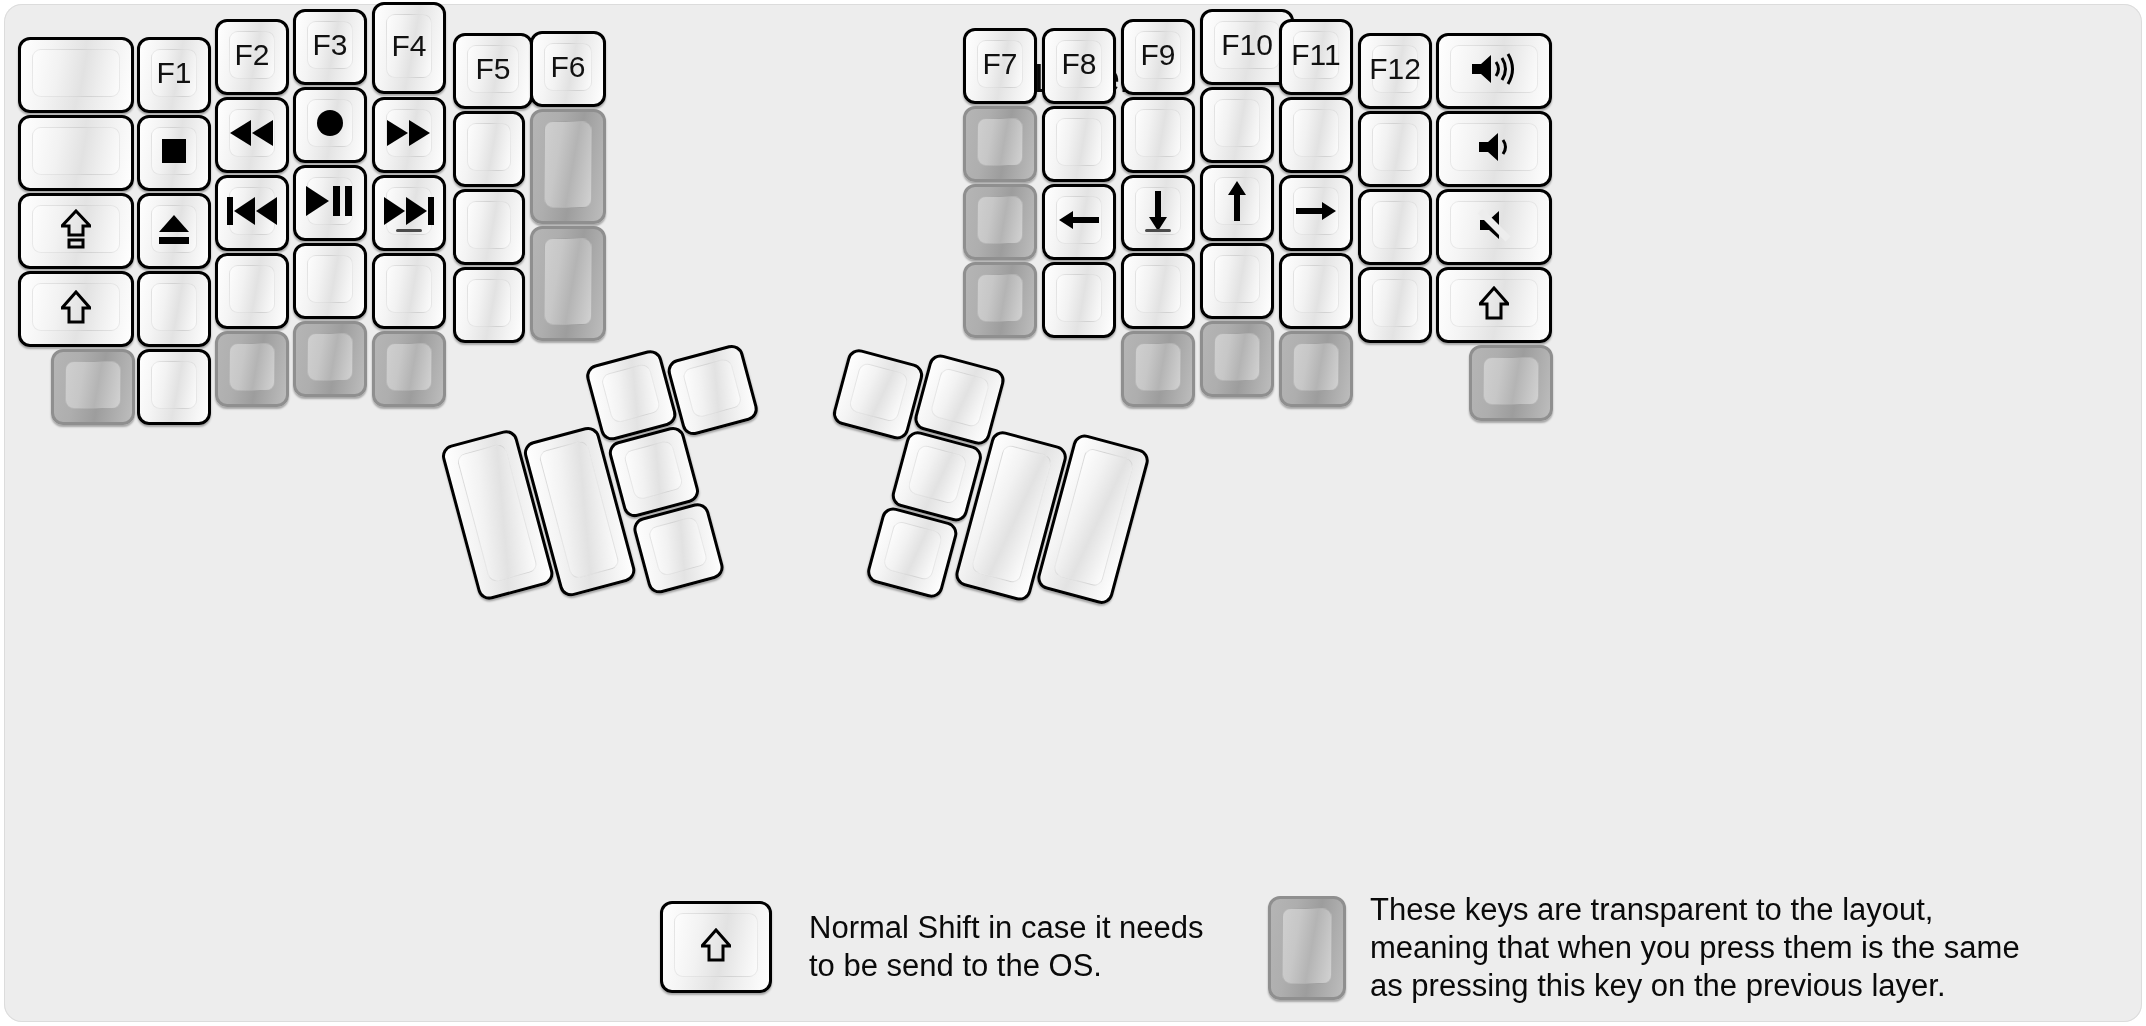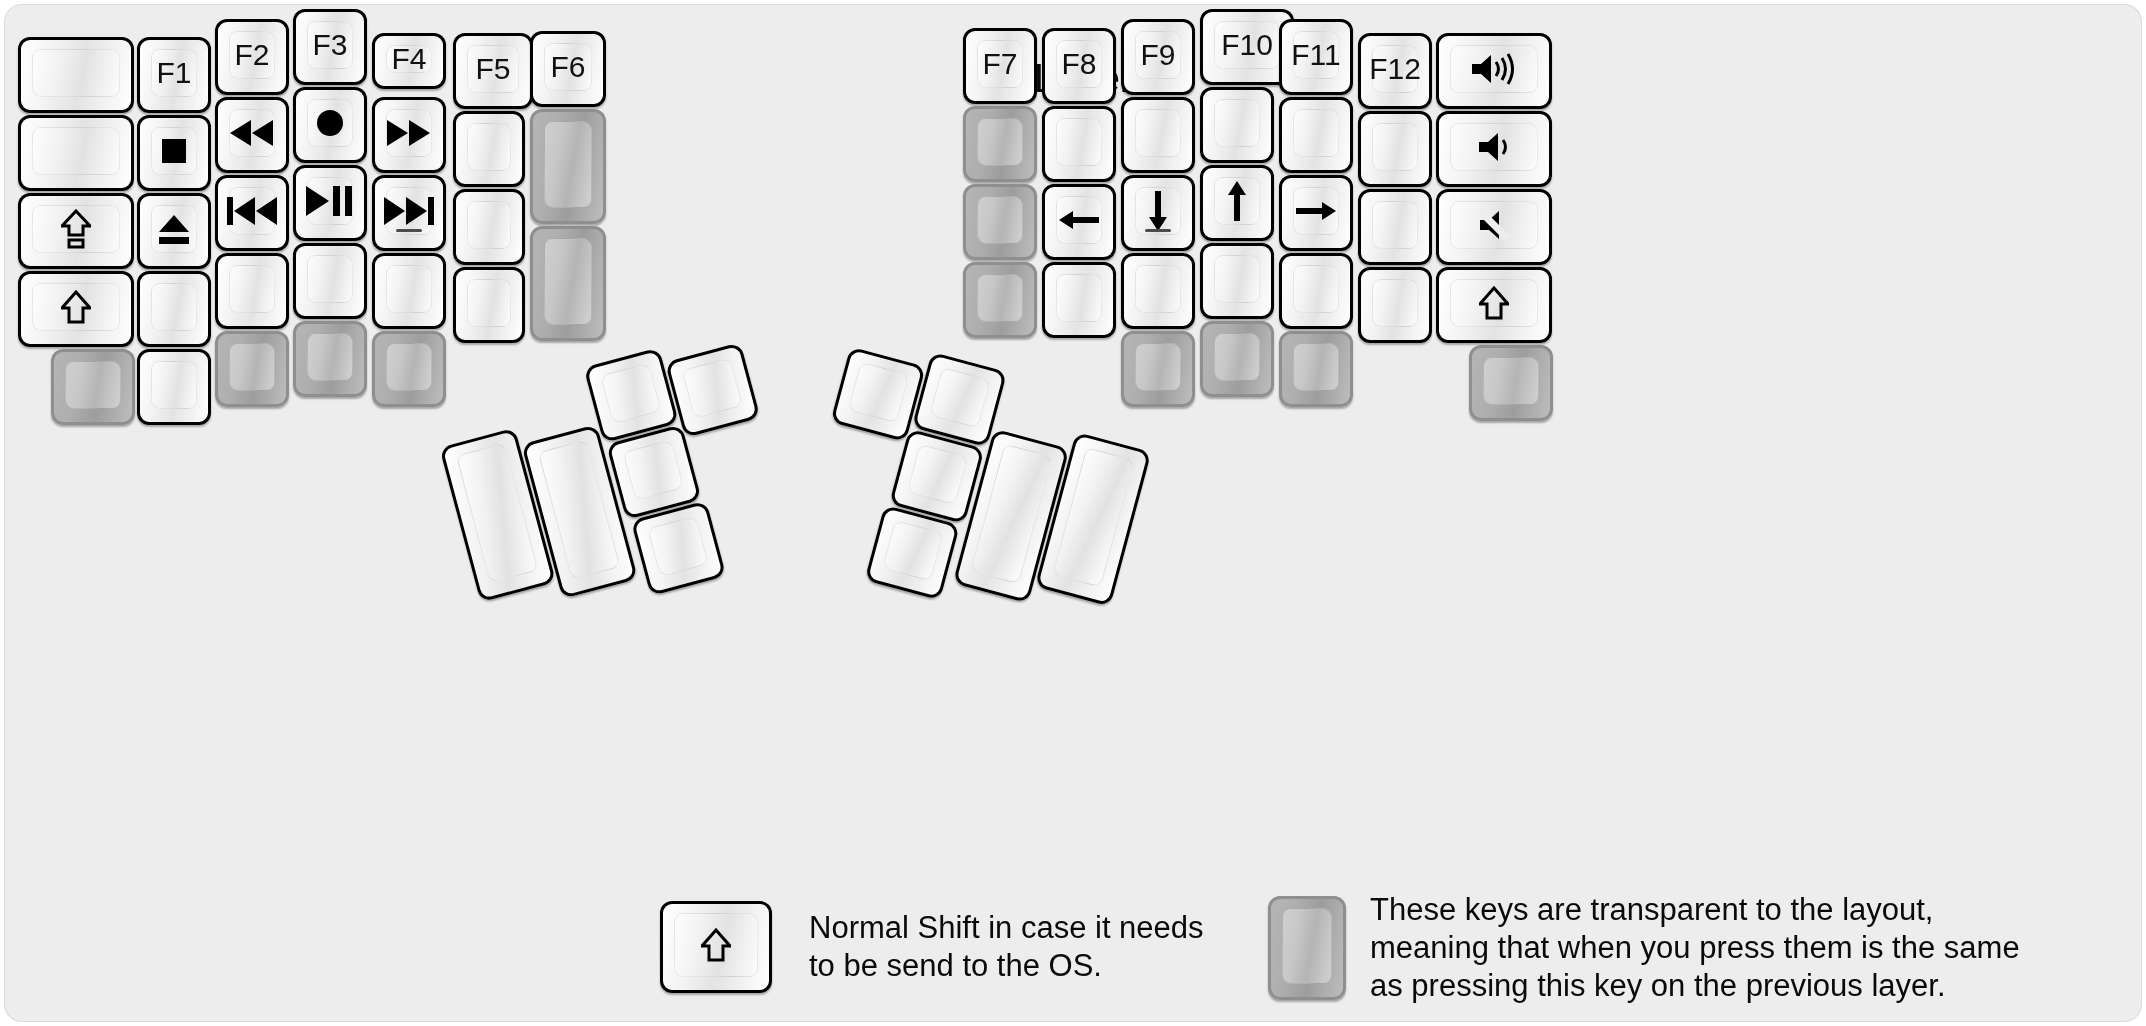--- a/index.html
+++ b/index.html
@@ -235,21 +235,21 @@
             </svg>
           </span>
         </div>
       </div>
       <div class="key" style="left: 293px; top: 243px; width: 74px; height: 76px;">
         <div class="top"></div>
       </div>
       <div class="key trans" style="left: 293px; top: 321px; width: 74px; height: 76px;">
         <div class="top"></div>
       </div>
-      <div class="key" style="left: 372px; top: 33px; width: 74px; height: 56px;">
+      <div class="key" style="left: 372px; top: 2px; width: 74px; height: 92px;">
         <div class="top">
           <span class="lbl">F4</span>
         </div>
       </div>
       <div class="key" style="left: 372px; top: 97px; width: 74px; height: 76px;">
         <div class="top">
           <span>
             <svg class="glyph" width="44" height="26" viewBox="0 0 44 26" fill="#000">
               <polygon points="0,0 0,26 21,13"></polygon>
               <polygon points="22,0 22,26 43,13"></polygon>

